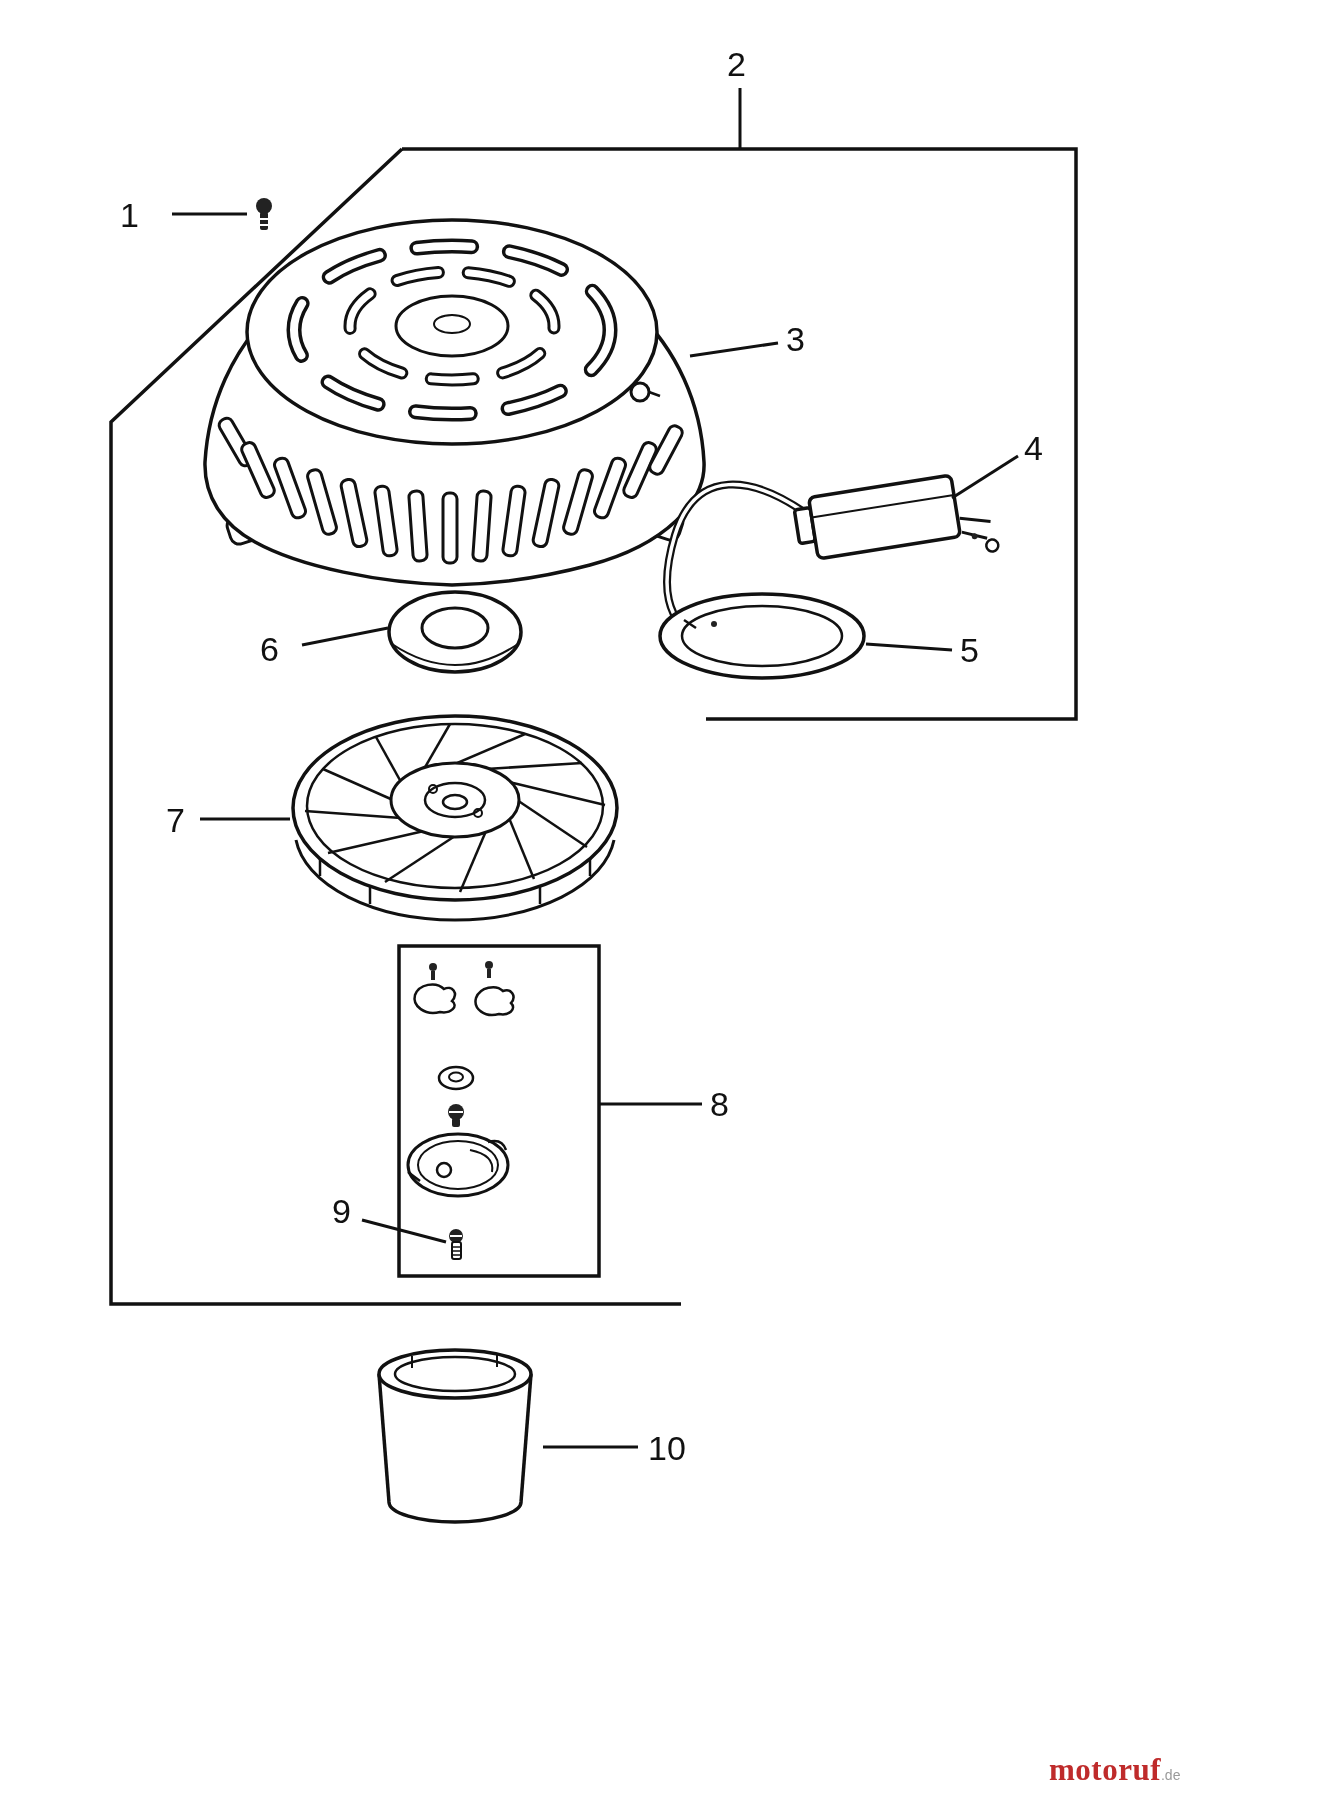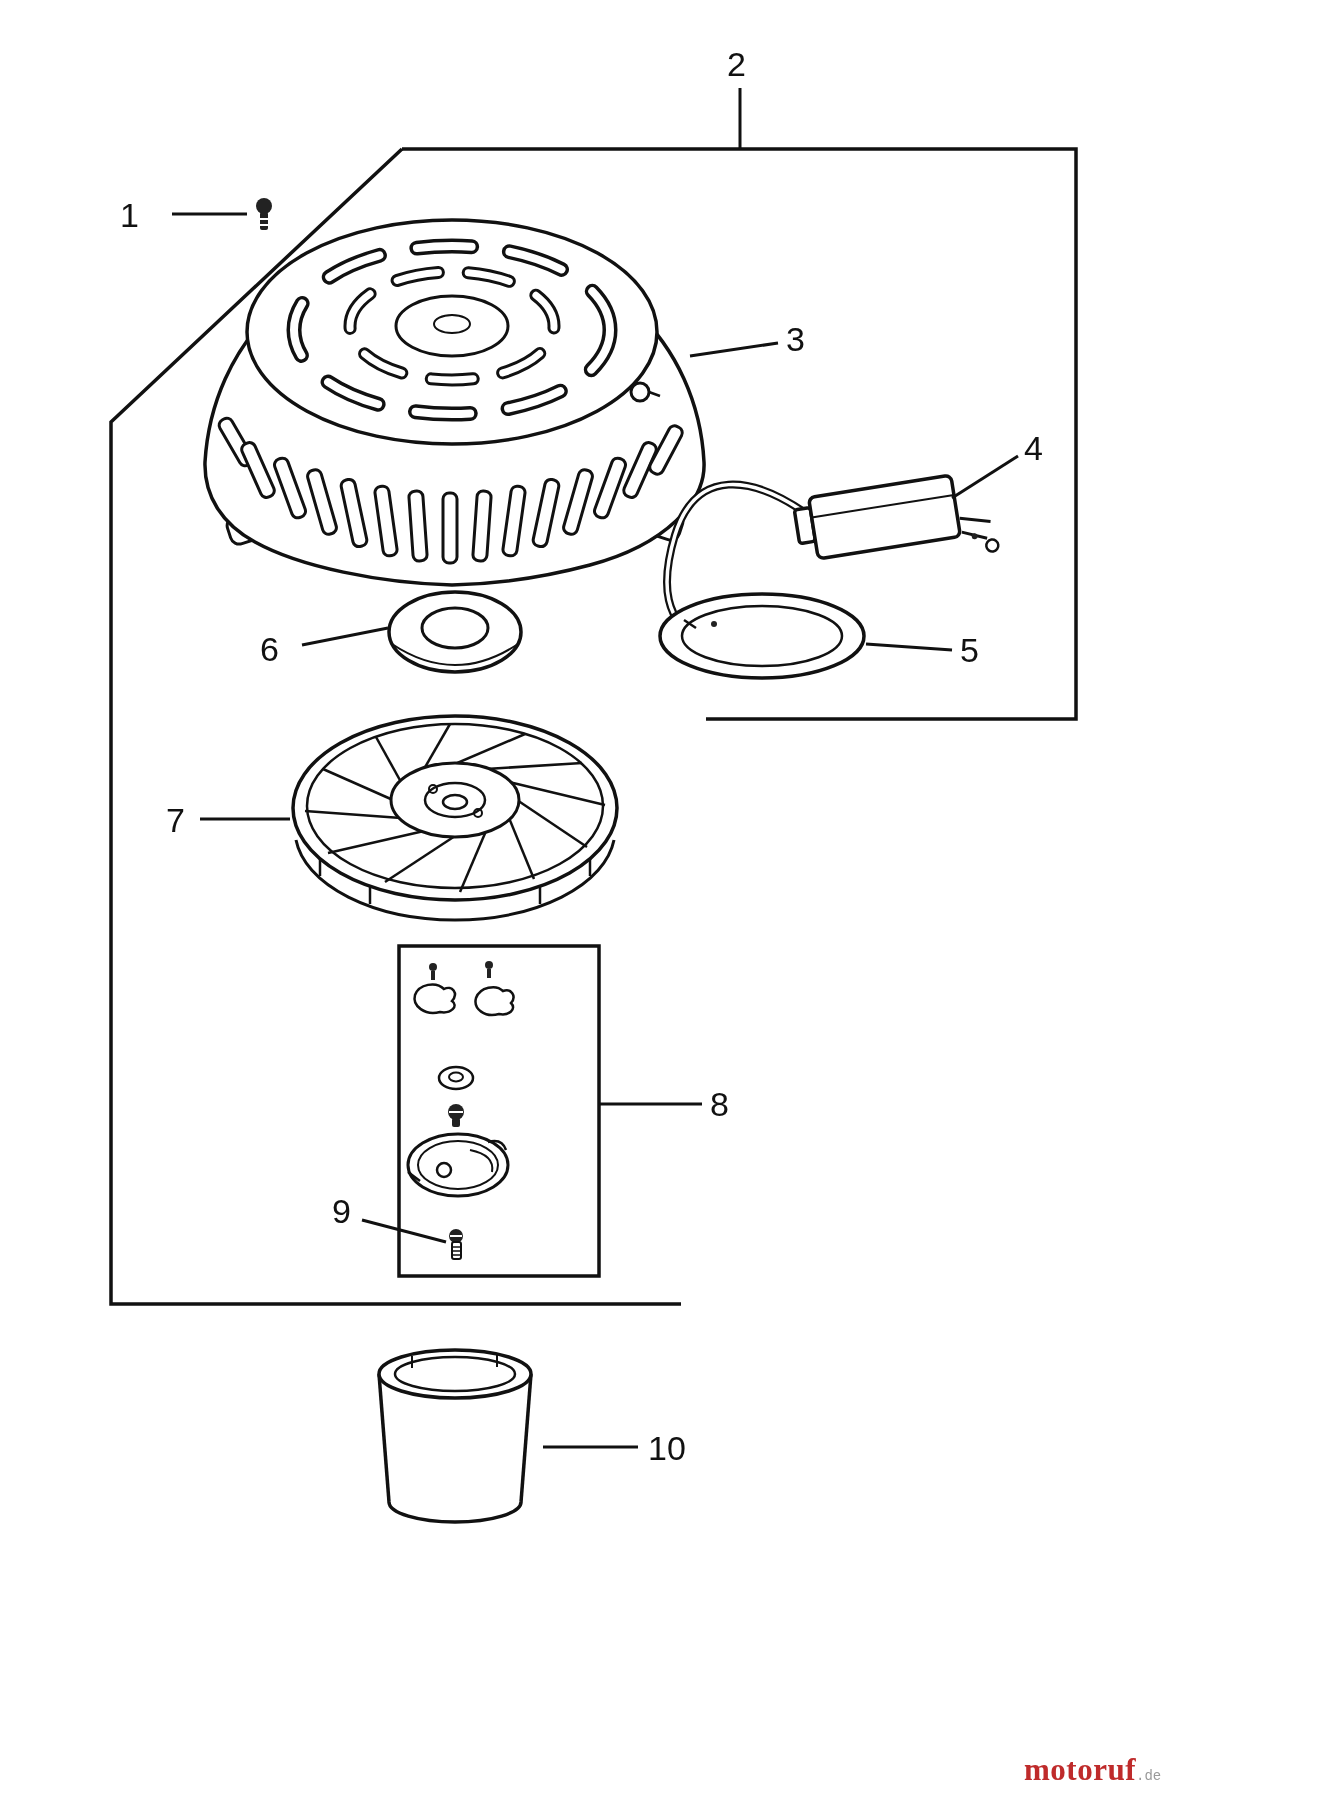--- a/index.html
+++ b/index.html
@@ -25,23 +25,24 @@
     left: 1024px;
     top: 1752px;
     white-space: nowrap;
   }
   .watermark .brand {
     font-family: "Liberation Serif", serif;
     font-weight: 700;
     font-size: 31px;
     color: #bf2b2b;
     letter-spacing: 0.5px;
+    margin-left: 25px;
   }
   .watermark .tld {
-    font-family: Liberation Mono, monospace;
+    font-family: Liberation Sans, sans-serif;
     font-weight: 400;
     font-size: 14px;
     color: #9a9a9a;
   }
 </style>
 </head>
 <body>
 
 <div class="canvas">
 

